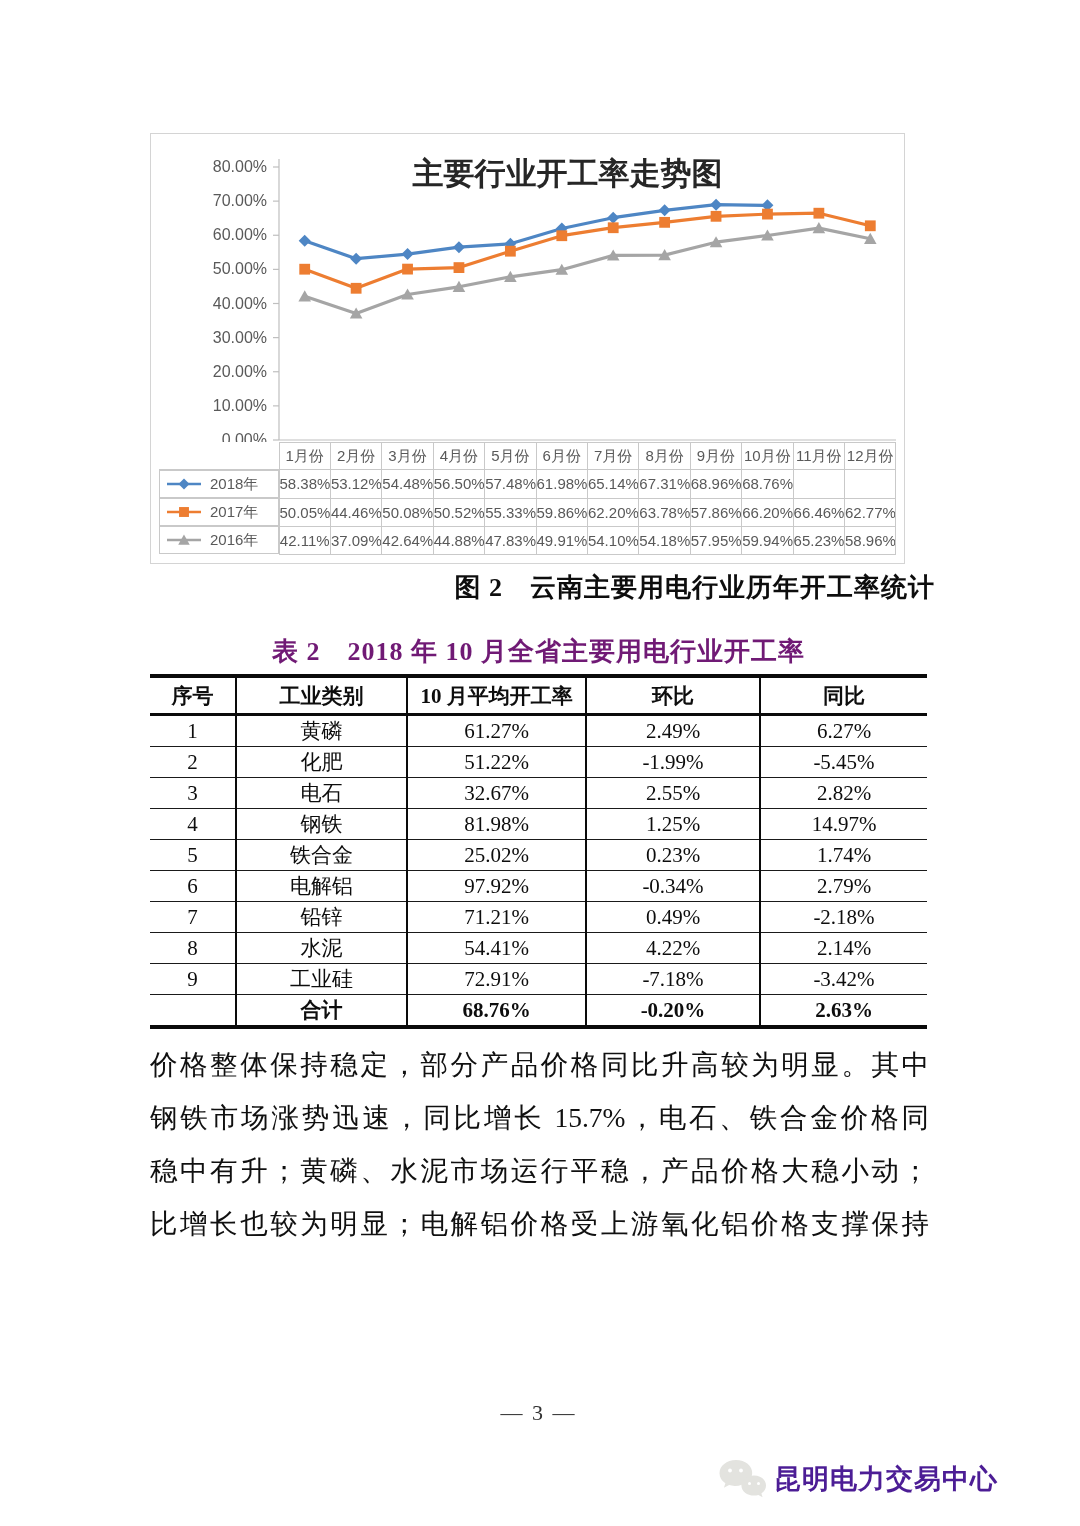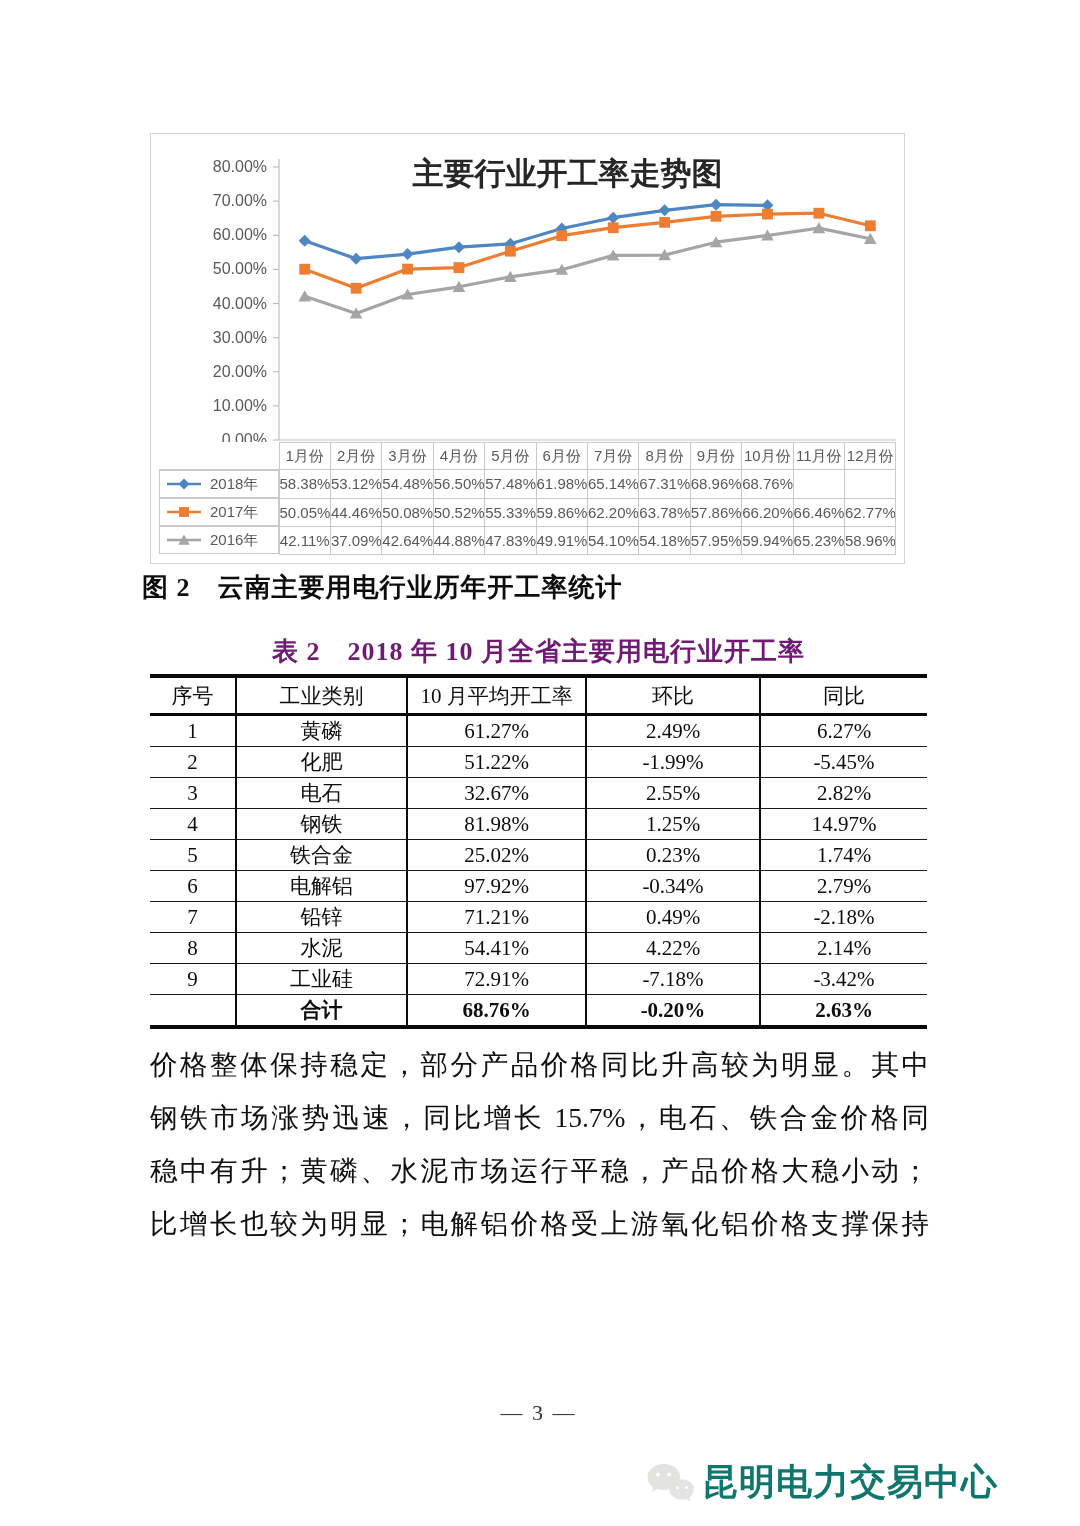--- a/index.html
+++ b/index.html
@@ -13,51 +13,51 @@
   .legend-table{border-collapse:collapse;table-layout:fixed;width:737px;
                 font-family:"Liberation Sans", sans-serif;color:#595959;}
   .legend-table td{border:1px solid #c9c9c9;height:26px;text-align:center;
                    font-size:15px;padding:0;white-space:nowrap;overflow:hidden;}
   .legend-table td.blank{border-top:none;border-left:none;border-bottom:1px solid #c9c9c9;}
   .legend-table td.key{display:flex;align-items:center;gap:8px;padding-left:6px;
                        border-left:1px solid #c9c9c9;height:26px;}
   .legend-table td.m{font-size:15px;}
 
   
-  .fig-caption{position:absolute;left:142px;top:570px;width:777px;text-align:left;
+  .fig-caption{position:absolute;left:158px;top:570px;width:777px;text-align:right;
                font-size:26px;font-weight:bold;letter-spacing:1px;color:#0d0d0d;}
   .tbl-title{position:absolute;left:150px;top:634px;width:777px;text-align:center;
              font-size:26px;font-weight:bold;letter-spacing:1px;color:#701a75;}
 
   
   .doc-table{position:absolute;left:150px;top:674px;width:777px;border-collapse:collapse;
              table-layout:fixed;font-size:21px;color:#0d0d0d;
              border-top:4px solid #0a0a0a;border-bottom:4px solid #0a0a0a;}
   .doc-table td{border-right:2px solid #0a0a0a;border-bottom:1.4px solid #1a1a1a;
                 text-align:center;height:30px;padding:0;}
   .doc-table td:last-child{border-right:none;}
-  .doc-table tr.hdr td{font-weight:normal;border-bottom:3px solid #0a0a0a;height:35px;}
+  .doc-table tr.hdr td{font-weight:bold;border-bottom:3px solid #0a0a0a;height:35px;}
   .doc-table tr.total td{font-weight:bold;border-bottom:none;}
   .doc-table tr:nth-last-child(2) td{border-bottom:1.4px solid #1a1a1a;}
 
   
   .body-text{position:absolute;left:150px;top:1038px;width:779px;font-size:27.5px;
              color:#101010;}
   .body-text .ln{line-height:53px;text-align:justify;text-align-last:justify;
                  text-justify:inter-character;}
   .body-text .ln.first{padding-left:56px;}
   .body-text .ln.last{text-align-last:left;}
   .body-text .lead{font-weight:bold;}
 
   
   .page-number{position:absolute;left:150px;top:1400px;width:777px;text-align:center;
                font-size:22px;color:#333;letter-spacing:2px;}
   .watermark{position:absolute;right:82px;top:1458px;display:flex;align-items:center;gap:8px;}
-  .watermark .wm-text{font-family:"Liberation Sans", sans-serif;font-size:36px;
-                      font-weight:bold;color:#0f766e;letter-spacing:1px;}
+  .watermark .wm-text{font-family:"Liberation Sans", sans-serif;font-size:27px;
+                      font-weight:bold;color:#4c1d95;letter-spacing:1px;}
 </style>
 </head>
 <body>
 
 <div class="page">
 
   <div class="chart-box">
     <svg id="chart-svg" class="chart-svg" width="737" height="302">
         <line x1="120" y1="19" x2="120" y2="300" stroke="#bfbfbf" stroke-width="1.2"></line>
         <line x1="114" y1="300" x2="120" y2="300" stroke="#bfbfbf" stroke-width="1.2"></line>

